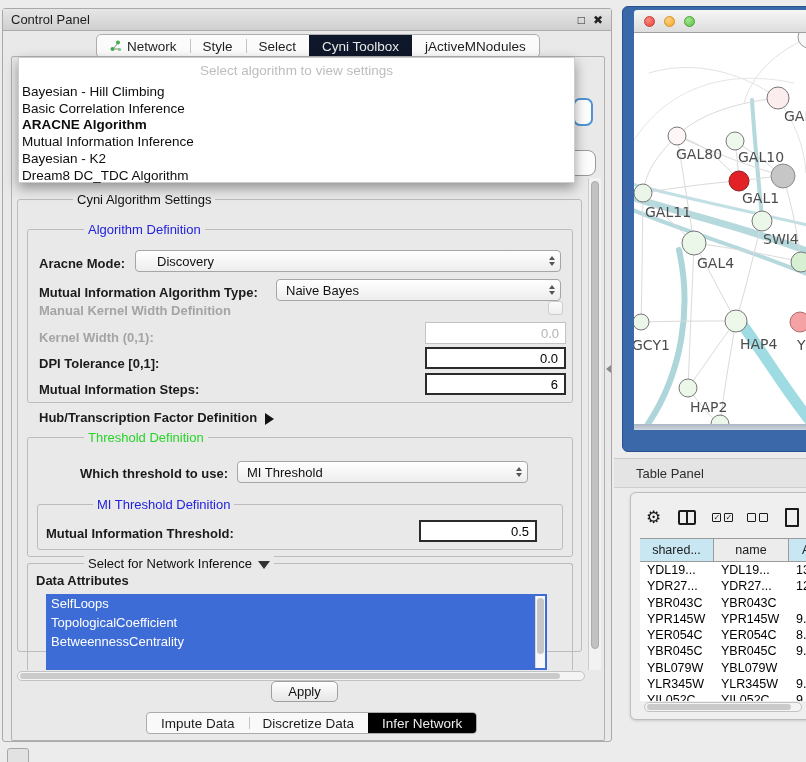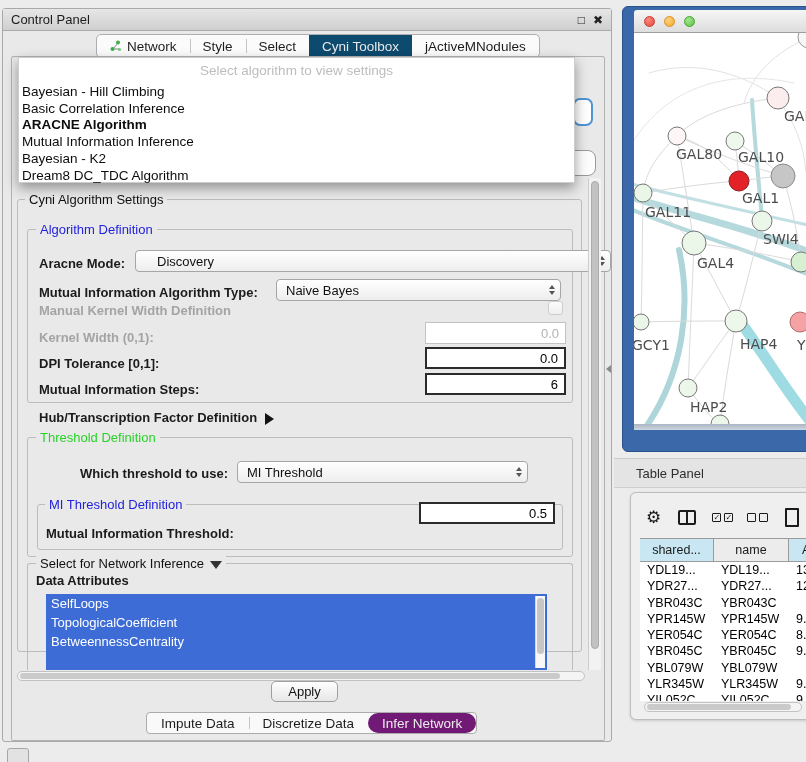--- a/index.html
+++ b/index.html
@@ -14,30 +14,30 @@
     background:linear-gradient(#e6e6e6,#cfcfcf); border-bottom:1px solid #ababab;
     display:flex; align-items:center; font-size:13px; color:#1c1c1c; padding-left:8px; }
   .cp-titlebar .win-btns { position:absolute; right:8px; top:0; height:22px; display:flex; gap:8px; align-items:center; }
   .wbtn { font-size:12px; color:#222; font-weight:bold; line-height:1; cursor:default; }
 
   
   .tabstrip { position:absolute; left:93px; top:25px; height:24px; display:flex; align-items:stretch;
     background:#fbfbfb; border:1px solid #aeaeae; border-radius:5px; overflow:hidden; }
   .tab { display:flex; align-items:center; padding:0 13px; font-size:13.5px; color:#1d1d1d; position:relative; }
   .tab.sep::before { content:""; position:absolute; left:0; top:4px; bottom:4px; width:1px; background:#c4c4c4; }
-  .tab.sel { background:#0c4a6e; color:#e8e8e8; }
+  .tab.sel { background:#0f172a; color:#e8e8e8; }
   .tab .ticon { margin-right:5px; display:inline-flex; }
 
   
   .content-panel { position:absolute; left:8px; top:47px; width:594px; height:685px;
     background:#e9e9e9; border:1px solid #b2b2b2; border-radius:2px; }
 
   
   .grp { position:absolute; border:1px solid #bcbcbc; border-radius:3px; background:transparent; }
-  .grp-legend { position:absolute; top:-8px; font-size:13px; background:#e9e9e9; padding:0 4px; white-space:nowrap; color:#111; }
+  .grp-legend { position:absolute; top:-8px; font-size:13px; background:#e9e9e9; padding:0 4px; white-space:nowrap; color:#111;margin-left:48px; }
   .grp-legend.blue { color:#2222dd; }
   .grp-legend.green { color:#28d428; }
 
   .lbl { position:absolute; font-size:13px; font-weight:bold; color:#1b1b1b; white-space:nowrap; }
   .lbl.dis { color:#a4a4a4; }
 
   .combo { position:absolute; height:22px; border:1px solid #a6a6a6; border-radius:4px;
     background:linear-gradient(#ffffff,#ededed); display:flex; align-items:center;
     font-size:13px; color:#111; padding-left:9px; }
   .combo .arrows { position:absolute; right:5px; top:0; bottom:0; display:flex; flex-direction:column; justify-content:center; gap:2px; }
@@ -67,21 +67,21 @@
   .vscroll .thumb { position:absolute; left:2px; width:8px; background:#c2c2c2; border:1px solid #ababab; border-radius:5px; }
 
   .apply-btn { position:absolute; left:271px; top:681px; width:67px; height:21px;
     border:1px solid #9f9f9f; border-radius:5px; background:linear-gradient(#fefefe,#e7e7e7);
     font-size:13px; color:#111; font-family:inherit; }
 
   .bot-tabstrip { position:absolute; left:146px; top:712px; height:22px; display:flex;
     background:#f9f9f9; border:1px solid #ababab; border-radius:4px; overflow:hidden; }
   .bot-tab { display:flex; align-items:center; padding:0 14px; font-size:13.5px; color:#1d1d1d; position:relative; }
   .bot-tab.sep::before { content:""; position:absolute; left:0; top:4px; bottom:4px; width:1px; background:#c4c4c4; }
-  .bot-tab.sel { background:#701a75; color:#ececec;border-radius:10px; }
+  .bot-tab.sel { background:#000000; color:#ececec; }
 
   
   .dd-overlay { position:absolute; left:18px; top:57px; width:557px; height:126px; background:#ffffff;
     border:1px solid #cdcdcd; box-shadow:0 5px 12px rgba(0,0,0,0.38); z-index:50; }
   .dd-prompt { text-align:center; color:#bdbdbd; font-size:13.5px; padding-top:5px; }
   .dd-items { position:absolute; left:1px; top:26px; right:1px; }
   .dd-item { font-size:13.5px; color:#0d0d0d; line-height:16.7px; padding-left:2px; white-space:nowrap; }
   .dd-item.sel { font-weight:bold; }
 
   .frag { position:absolute; z-index:1; }
@@ -178,21 +178,21 @@
   <div>
 
     <div class="grp" style="left:17px; top:199px; width:565px; height:453px;">
       <span class="grp-legend" style="left:7px;">Cyni Algorithm Settings</span>
     </div>
 
     <div class="grp" style="left:27px; top:229px; width:546px; height:174px;">
       <span class="grp-legend blue" style="left:8px;">Algorithm Definition</span>
     </div>
     <div class="lbl" style="left:39px; top:256px;">Aracne Mode:</div>
-    <div class="combo" style="left:135px; top:250px; width:476px;padding-left:21px;">
+    <div class="combo" style="left:135px; top:250px; width:426px;padding-left:21px;">
       <span>Discovery</span>
       <span class="arrows">
           <i class="up"></i>
           <i class="dn"></i>
         </span>
     </div>
     <div class="lbl" style="left:39px; top:285px;">Mutual Information Algorithm Type:</div>
     <div class="combo" style="left:276px; top:279px; width:285px;">
       <span>Naive Bayes</span>
       <span class="arrows">
@@ -221,21 +221,21 @@
       <span>MI Threshold</span>
       <span class="arrows">
           <i class="up"></i>
           <i class="dn"></i>
         </span>
     </div>
     <div class="grp" style="left:37px; top:504px; width:526px; height:46px;">
       <span class="grp-legend blue" style="left:7px;">MI Threshold Definition</span>
     </div>
     <div class="lbl" style="left:46px; top:526px;">Mutual Information Threshold:</div>
-    <input class="num-input" style="left: 419px; top: 502px; width: 136px;" readonly="" value="0.5">
+    <input class="num-input" style="left: 419px; top: 520px; width: 118px;" readonly="" value="0.5">
 
     <div class="grp" style="left:27px; top:563px; width:546px; height:107px; border-bottom:none; border-radius:3px 3px 0 0;">
       <span class="grp-legend" style="left:8px;"><span>Select for Network Inference</span><span class="tri-down"></span></span>
     </div>
     <div class="lbl" style="left:36px; top:573px;">Data Attributes</div>
     <div class="attr-list" style="left:46px; top:594px; width:501px; height:76px;">
         <div class="attr-item">SelfLoops</div>
         <div class="attr-item">TopologicalCoefficient</div>
         <div class="attr-item">BetweennessCentrality</div>
       </div>

